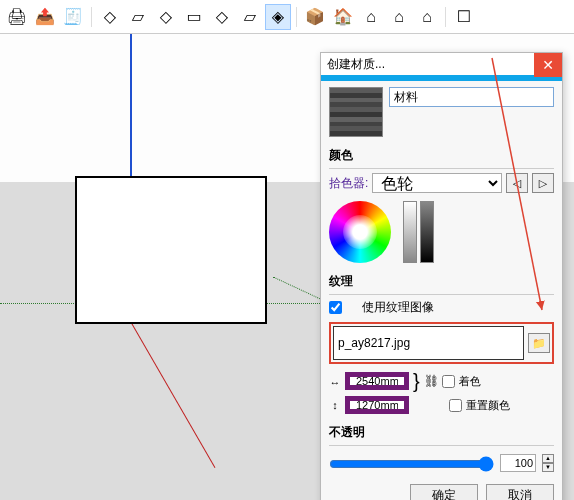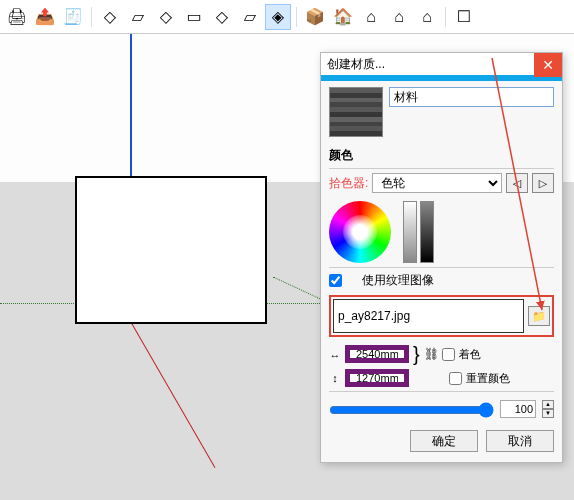--- a/index.html
+++ b/index.html
@@ -27,22 +27,22 @@
   .dlg-body { padding: 6px 8px 10px 8px; display: flex; flex-direction: column; gap: 4px; font-size: 12px; }
   
   .preview-row { display: flex; gap: 6px; }
   .preview { width: 56px; height: 50px; background: linear-gradient(180deg,#5a5a5a 0 10%,#3a3a3a 10% 20%,#606060 20% 30%,#444 30% 40%,#585858 40% 50%,#363636 50% 60%,#626262 60% 70%,#424242 70% 80%,#555 80% 90%,#383838 90% 100%); border: 1px solid #888; }
   .name-input { flex: 1; height: 20px; border: 1px solid #7aa7d8; padding: 0 4px; font-size: 12px; }
   
   .section-label { font-weight: bold; font-size: 12px; margin-top: 6px; }
   .hr { height: 1px; background: #ccc; }
   
   .picker-row { display: flex; align-items: center; gap: 4px; }
-  .picker-label { color: #ef4444; }
-  .picker-select { flex: 1; height: 20px; border: 1px solid #aaa; background: #fff; padding: 0 4px; font-size: 12px; }
+  .picker-label { color: #4c1d95; }
+  .picker-select { flex: 1; height: 20px; border: 1px solid #aaa; background: #fff; padding: 0 4px; font-size: 16px; }
   
   .wheel-row { display: flex; gap: 12px; align-items: flex-start; margin-top: 4px; }
   .wheel { width: 62px; height: 62px; border-radius: 50%; background: conic-gradient(red,yellow,lime,cyan,blue,magenta,red); position: relative; }
   .wheel::after { content: ""; position: absolute; inset: 14px; border-radius: 50%; background: radial-gradient(circle,#fff 0 30%,transparent 80%); }
   .wheel-dot { position: absolute; top: 28px; left: 28px; width: 6px; height: 6px; border: 1px solid #000; background: #fff; }
   .value-bars { display: flex; gap: 3px; }
   .vbar { width: 14px; height: 62px; border: 1px solid #888; }
   .vbar.light { background: linear-gradient(#fff,#888); }
   .vbar.dark { background: linear-gradient(#888,#000); }
   
@@ -128,20 +128,21 @@
     <div class="wheel-row">
       <div class="wheel">
           <div class="wheel-dot"></div>
         </div>
       <div class="value-bars">
         <div class="vbar light"></div>
         <div class="vbar dark"></div>
       </div>
     </div>
 
+    <div class="section-label">纹理</div>
     <div class="hr"></div>
     <div class="tex-row">
       <input type="checkbox" checked="" style="">
       <span>使用纹理图像</span>
     </div>
     <div class="annot-box">
       <input class="tex-file" value="p_ay8217.jpg" style="">
       <div class="browse">📁</div>
     </div>
 
@@ -155,20 +156,21 @@
     </div>
     <div class="dim-row">
       <span class="dim-icon">↕</span>
       <input class="dim-input" value="1270mm" style="">
       <span style="width:14px"></span>
       <span style="width:14px"></span>
       <input type="checkbox" style="">
       <span>重置颜色</span>
     </div>
 
+    <div class="section-label">不透明</div>
     <div class="hr"></div>
     <div class="opacity-row">
       <input type="range" class="slider" min="0" max="100" value="100" style="">
       <input class="op-input" value="100" style="">
       <div class="spin">
         <div>▲</div>
         <div>▼</div>
       </div>
     </div>
 

